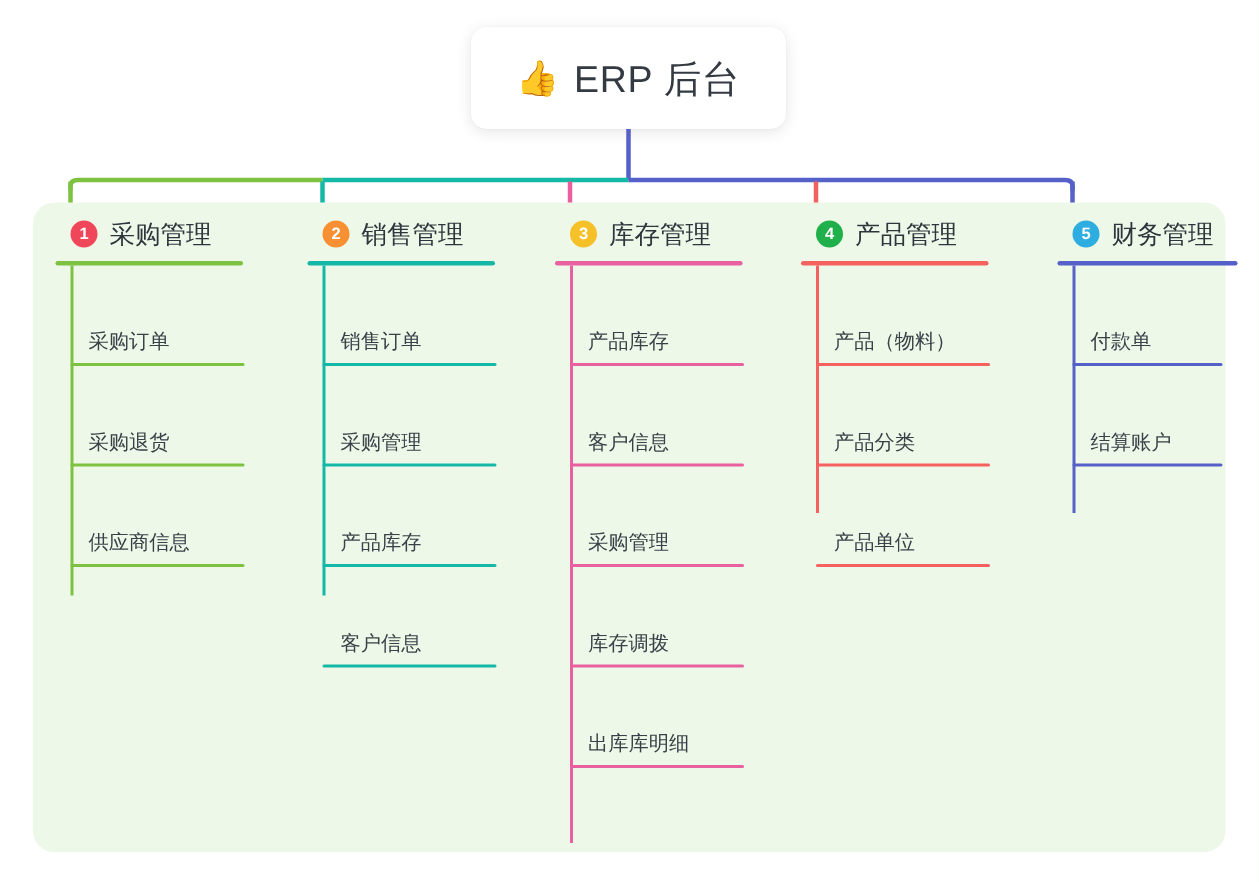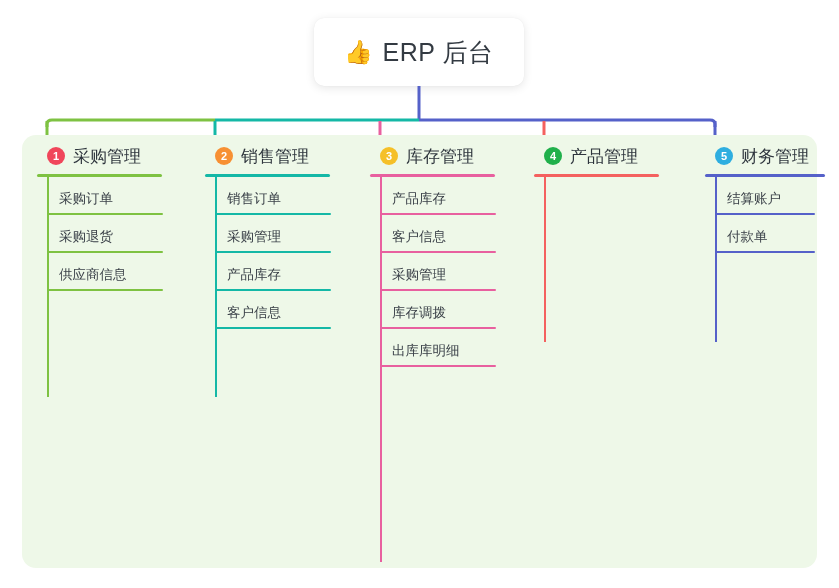--- a/index.html
+++ b/index.html
@@ -112,21 +112,21 @@
     left: 10px;
     top: 42px;
     width: 2px;
   }
 
   .items {
     position: relative;
   }
   .leaf {
     position: relative;
-    height: 38px;
+    height: 67px;
     box-sizing: border-box;
   }
   .leaf-label {
     position: absolute;
     left: 22px;
     bottom: 7px;
     font-size: 13.5px;
     color: #3a4048;
     white-space: nowrap;
   }
@@ -239,32 +239,46 @@
         </div>
       </div>
     </div>
     <div class="column" style="left: 512px;">
       <div class="col-header" style="width: 125px;">
         <span class="badge" style="background: rgb(32, 176, 75);">4</span>
         <span class="col-title">产品管理</span>
         <div class="col-underline" style="width: 125px; background: rgb(244, 97, 95);"></div>
       </div>
       <div class="trunk" style="background: rgb(244, 97, 95); height: 165px;"></div>
+      <div class="items">
+        <div class="leaf">
+          <span class="leaf-label">产品（物料）</span>
+          <div class="leaf-underline" style="width: 116px; background: rgb(244, 97, 95);"></div>
+        </div>
+        <div class="leaf">
+          <span class="leaf-label">产品分类</span>
+          <div class="leaf-underline" style="width: 116px; background: rgb(244, 97, 95);"></div>
+        </div>
+        <div class="leaf">
+          <span class="leaf-label">产品单位</span>
+          <div class="leaf-underline" style="width: 116px; background: rgb(244, 97, 95);"></div>
+        </div>
+      </div>
     </div>
     <div class="column" style="left: 683px;">
       <div class="col-header" style="width: 120px;">
         <span class="badge" style="background: rgb(46, 174, 224);">5</span>
         <span class="col-title">财务管理</span>
         <div class="col-underline" style="width: 120px; background: rgb(85, 97, 201);"></div>
       </div>
       <div class="trunk" style="background: rgb(85, 97, 201); height: 165px;"></div>
       <div class="items">
         <div class="leaf">
+          <span class="leaf-label">付款单</span>
+          <div class="leaf-underline" style="width: 100px; background: rgb(85, 97, 201);"></div>
+        </div>
+        <div class="leaf">
           <span class="leaf-label">结算账户</span>
           <div class="leaf-underline" style="width: 100px; background: rgb(85, 97, 201);"></div>
         </div>
-        <div class="leaf">
-          <span class="leaf-label">付款单</span>
-          <div class="leaf-underline" style="width: 100px; background: rgb(85, 97, 201);"></div>
-        </div>
       </div>
     </div>
   </div>
 
 </body></html>

